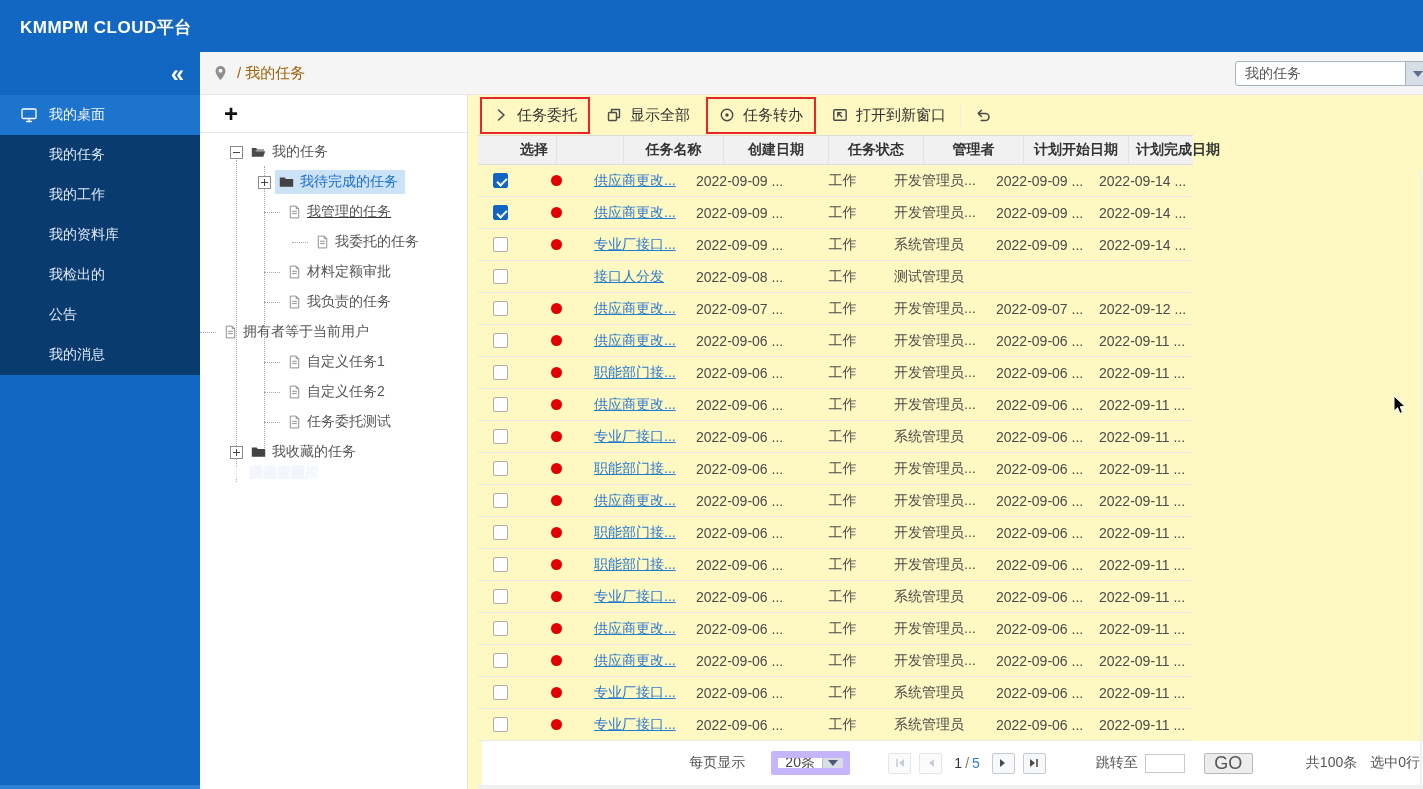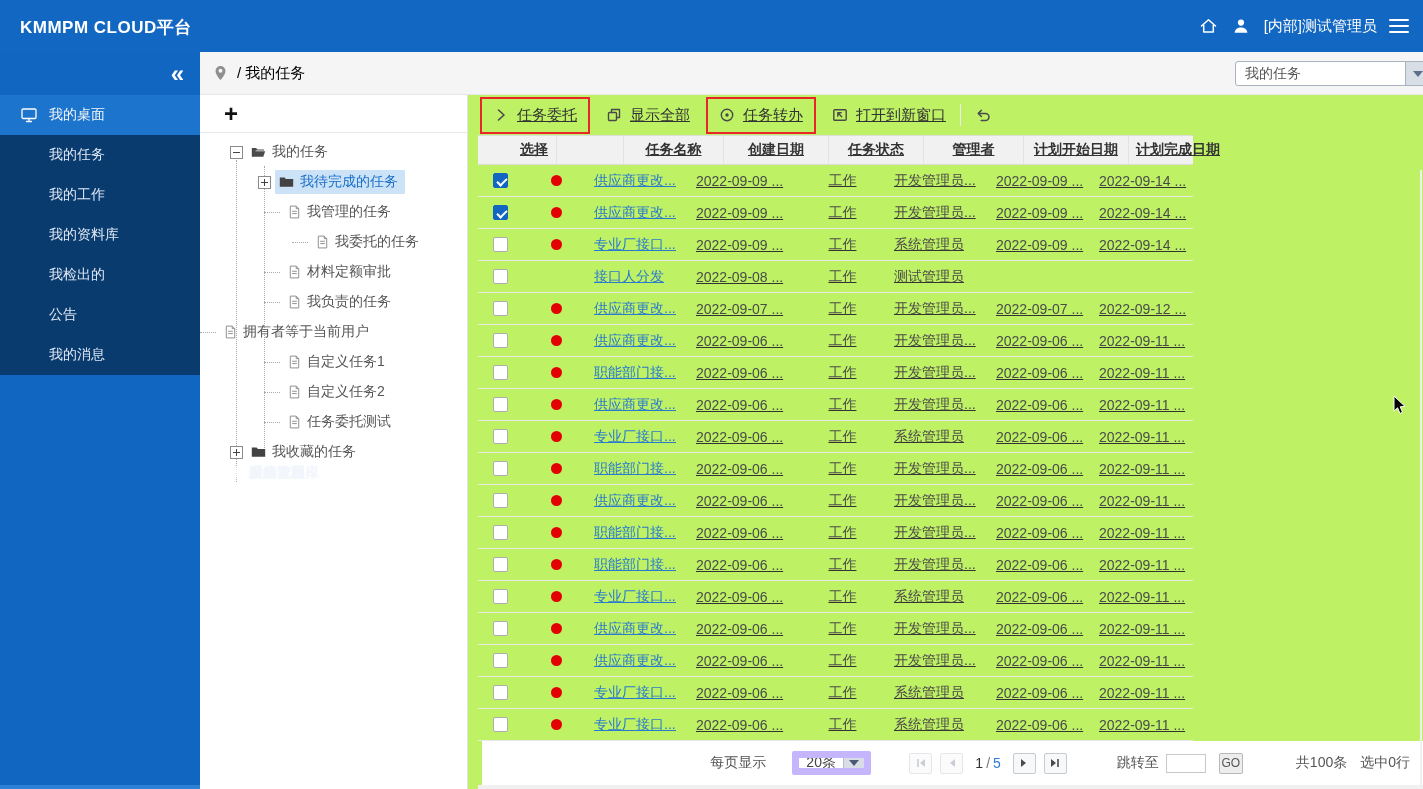--- a/index.html
+++ b/index.html
@@ -29,21 +29,21 @@
   .side-item.top { background:#1d74cd; }
   .sub-block { background:#0a3b6e; }
   .side-item.sub { color:#dfe9f6; }
   .side-item.sub .lbl { margin-left:49px; }
   .sidebar::after { content:""; position:absolute; left:0; bottom:0; width:200px; height:4px; background:#2e82d6; }
 
   
   .main { position:absolute; left:200px; top:52px; width:1223px; height:737px; }
   .crumb-bar { height:43px; background:#f5f5f5; border-bottom:1px solid #e7e7e7; position:relative; display:flex; align-items:center; }
   .crumb-bar .icon { margin-left:13px; }
-  .crumb-path { margin-left:9px; color:#000000; font-size:15px; }
+  .crumb-path { margin-left:9px; color:#a16207; font-size:15px; }
   .view-select { position:absolute; left:1035px; top:9px; width:195px; height:25px; border:1px solid #a8b3c0; border-radius:3px; background:#fff; display:flex; overflow:hidden; }
   .view-select-text { flex:1; padding:3px 0 0 9px; color:#555; font-size:14px; }
   .view-select-arrow { width:24px; background:#d8dee6; border-left:1px solid #a8b3c0; display:flex; align-items:center; justify-content:center; }
   .tri-down { width:0; height:0; border-left:5px solid transparent; border-right:5px solid transparent; border-top:6px solid #5b6e8c; }
 
   .content { position:absolute; top:43px; left:0; width:1223px; height:694px; display:flex; background:#fff; }
 
   
   .tree-panel { width:268px; border-right:1px solid #e3e3e3; position:relative; background:#fff; }
   .tree-add-row { height:38px; border-bottom:1px solid #e8e8e8; display:flex; align-items:center; }
@@ -56,21 +56,21 @@
   .expander { width:13px; height:13px; border:1px solid #8a8a8a; background:#fff; position:relative; flex:none; cursor:pointer; }
   .expander::before { content:""; position:absolute; left:2px; top:5px; width:7px; height:1px; background:#444; }
   .expander.plus::after { content:""; position:absolute; left:5px; top:2px; width:1px; height:7px; background:#444; }
   .stub { width:16px; height:1px; border-top:1px dotted #a9a9a9; flex:none; }
   .node-core { display:flex; align-items:center; padding:3px 7px 3px 3px; margin-left:4px; border-radius:1px; }
   .node-core .lbl { margin-left:5px; color:#555; font-size:14px; white-space:nowrap; }
   .node-core.selected { background:#cbe2f7; }
   .node-core.selected .lbl { color:#1a70c8; }
 
   
-  .grid-area { flex:1; position:relative; padding-left:10px; background:#bef264;text-decoration:underline; }
+  .grid-area { flex:1; position:relative; padding-left:10px; background:#fef9c3; }
   .grid-area .edge-line { position:absolute; right:1px; top:75px; bottom:4px; width:2px; background:#f0f0f0; }
   .toolbar { height:40px; display:flex; align-items:center; }
   .tb-btn { display:flex; align-items:center; height:40px; padding:0 14px; color:#333; font-size:15px; cursor:pointer; white-space:nowrap; }
   .tb-btn .icon { margin-right:8px; color:#4a4a4a; }
   .tb-btn.red { border:2px solid #e8262a; height:37px; padding:0 11px; margin:0 2px; }
   .tb-sep { width:1px; height:22px; background:#ececec; }
 
   .grid-table { width:715px; }
   .g-header { display:grid; grid-template-columns:45px 67px 100px 105px 95px 100px 105px 98px; background:#f1f1f1; border-top:1px solid #dcdcdc; border-bottom:1px solid #dcdcdc; height:30px;padding-left:34px; }
   .hcell { display:flex; align-items:center; justify-content:center; font-weight:bold; font-size:14px; color:#333; border-right:1px solid #e2e2e2; }
@@ -82,71 +82,47 @@
   .c-text { color:#4a4a4a; font-size:14px; white-space:nowrap; overflow:hidden; }
   .c-created,.c-start { padding-left:6px; }
   .c-manager { padding-left:4px; }
   .c-finish { padding-left:4px; }
   .checkbox { width:15px; height:15px; border:1px solid #adadad; border-radius:2px; background:#fff; cursor:pointer; position:relative; }
   .checkbox.checked { background:#1266c1; border-color:#1266c1; }
   .checkbox.checked::after { content:""; position:absolute; left:2.5px; top:3.5px; width:8px; height:4px; border-left:2px solid #fff; border-bottom:2px solid #fff; transform:rotate(-45deg); }
   .dot { width:11px; height:11px; border-radius:50%; background:#e30000; }
 
   
-  .pager { position:absolute; left:14px; right:0; top:646px; height:44px; display:flex; align-items:center; justify-content:flex-end; color:#555; font-size:14px; padding-right:13px; background:#fff; }
+  .pager { position:absolute; left:14px; right:0; top:646px; height:44px; display:flex; align-items:center; justify-content:flex-end; color:#555; font-size:14px; padding-right:3px; background:#fff; }
   .pp-select { display:flex; margin-left:26px; height:24px; border:7px solid #c4b5fd; border-radius:2px; overflow:hidden; cursor:pointer; }
   .pp-text { width:44px; background:#fff; display:flex; align-items:center; padding-left:7px; color:#444; }
   .pp-arrow { width:21px; background:#d9dee6; border-left:1px solid #b9bec6; display:flex; align-items:center; justify-content:center; }
   .pp-arrow .tri-down { border-top-color:#4a5a74; }
   .nav-group { display:flex; align-items:center; margin-left:34px; }
   .nav-btn { width:23px; height:21px; border:1px solid #c6cbd2; background:#f7f8f9; border-radius:2px; display:flex; align-items:center; justify-content:center; margin:0 4px; cursor:pointer; }
   .nav-btn.disabled { border-color:#e3e6ea; background:#fbfbfc; cursor:default; }
   .page-ind { margin:0 8px; white-space:nowrap; }
   .page-cur { color:#333; }
   .page-sep { color:#777; margin:0 3px; }
   .page-total { color:#2b7bd4; }
   .jump-group { display:flex; align-items:center; margin-left:46px; }
   .jump-input { width:40px; height:19px; border:1px solid #c9c9c9; margin-left:7px; background:#fff; font-size:13px; padding:0 3px; }
-  .go-btn { width:24px; height:21px; border:1px solid #b9b9b9; background:#ededee; border-radius:2px; color:#555; font-size:12px; display:flex; align-items:center; justify-content:center; margin-left:13px; cursor:pointer; }
+  .go-btn { width:49px; height:21px; border:1px solid #b9b9b9; background:#ededee; border-radius:2px; color:#555; font-size:18px; display:flex; align-items:center; justify-content:center; margin-left:19px; cursor:pointer; }
   .totals { display:flex; align-items:center; margin-left:40px; }
   .totals span { margin-left:13px; }
   .bottom-strip { position:absolute; left:10px; right:0; bottom:0; height:4px; background:#f0f0f0; }
 
   
   .cursor { position:absolute; left:1393px; top:395px; z-index:20; pointer-events:none; }
 </style>
 </head>
 <body>
 
 <header class="topbar">
   <span class="app-title">KMMPM CLOUD平台</span>
-  <div class="topbar-right">
-    <span class="icon">
-        <svg width="19" height="18" viewBox="0 0 19 18" fill="none" stroke="#fff" stroke-width="1.3" stroke-linecap="round" stroke-linejoin="round">
-          <path d="M2.5 9l7-6.3L16.5 9" stroke-width="1.5"></path>
-          <path d="M4.7 8.3V15h9.6V8.3" stroke-width="1.5"></path>
-        </svg>
-      </span>
-    <span class="icon">
-        <svg width="18" height="18" viewBox="0 0 18 18">
-          <circle cx="9" cy="5.6" r="3.1" fill="#fff"></circle>
-          <path d="M2.6 15.8c.4-3.5 3-5.2 6.4-5.2s6 1.7 6.4 5.2z" fill="#fff"></path>
-        </svg>
-      </span>
-    <span class="user-label">[内部]测试管理员</span>
-    <span class="icon menu-btn">
-        <svg width="20" height="16" viewBox="0 0 20 16">
-          <g fill="#fff">
-            <rect y="1" width="20" height="2" rx="1"></rect>
-            <rect y="7" width="20" height="2" rx="1"></rect>
-            <rect y="13" width="20" height="2" rx="1"></rect>
-          </g>
-        </svg>
-      </span>
-  </div>
 </header>
 
 <aside class="sidebar">
   <div class="collapse-row">
     <span class="collapse-btn">«</span>
   </div>
   <nav id="side-nav">
       <div class="side-item top">
         <span class="icon">
           <svg width="18" height="18" viewBox="0 0 18 18" fill="none" stroke="currentColor" stroke-width="1.3" stroke-linecap="round" stroke-linejoin="round">
@@ -303,21 +279,21 @@
             <span class="expander plus"></span>
             <span class="node-core selected">
               <span class="icon">
                 <svg width="17" height="16" viewBox="0 0 16 16">
                   <path fill="#434343" d="M1.3 12.8V3.6h4.8l1.3 1.5h7.3v7.7z"></path>
                 </svg>
               </span>
               <span class="lbl">我待完成的任务</span>
             </span>
           </div>
-          <div class="tree-row" style="padding-left: 64px;">
+          <div class="tree-row" style="padding-left: 64px; text-decoration: underline;">
             <span class="stub"></span>
             <span class="node-core">
               <span class="icon">
                 <svg width="15" height="16" viewBox="0 0 16 16">
                   <path d="M3.5 1.7h6.3l2.7 2.7v9.9H3.5z" fill="#fff" stroke="#8a8a8a"></path>
                   <path d="M9.8 1.7v2.7h2.7" fill="none" stroke="#8a8a8a"></path>
                   <path d="M5.5 7.2h5M5.5 9.7h5" stroke="#8a8a8a"></path>
                 </svg>
               </span>
               <span class="lbl">我管理的任务</span>

